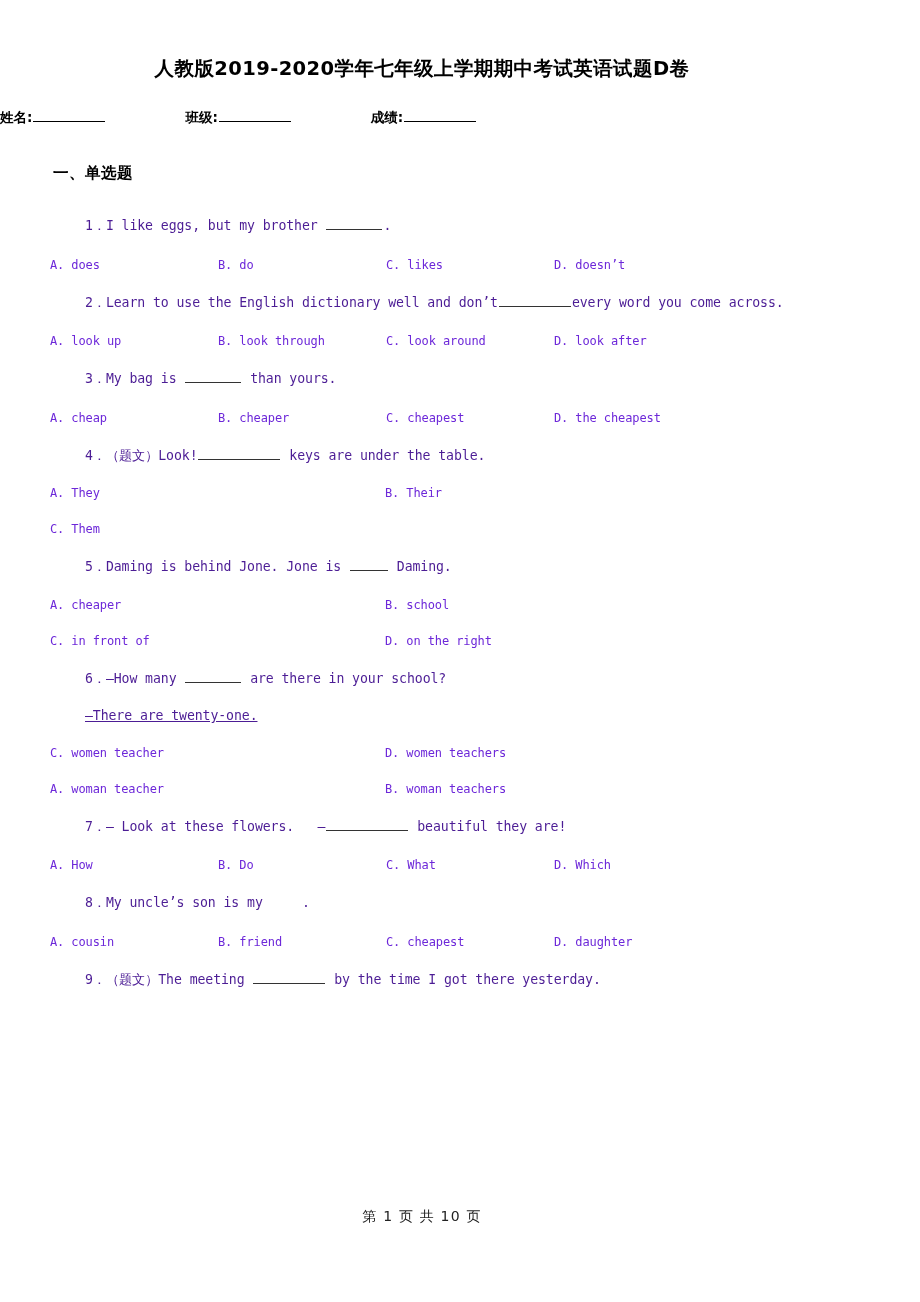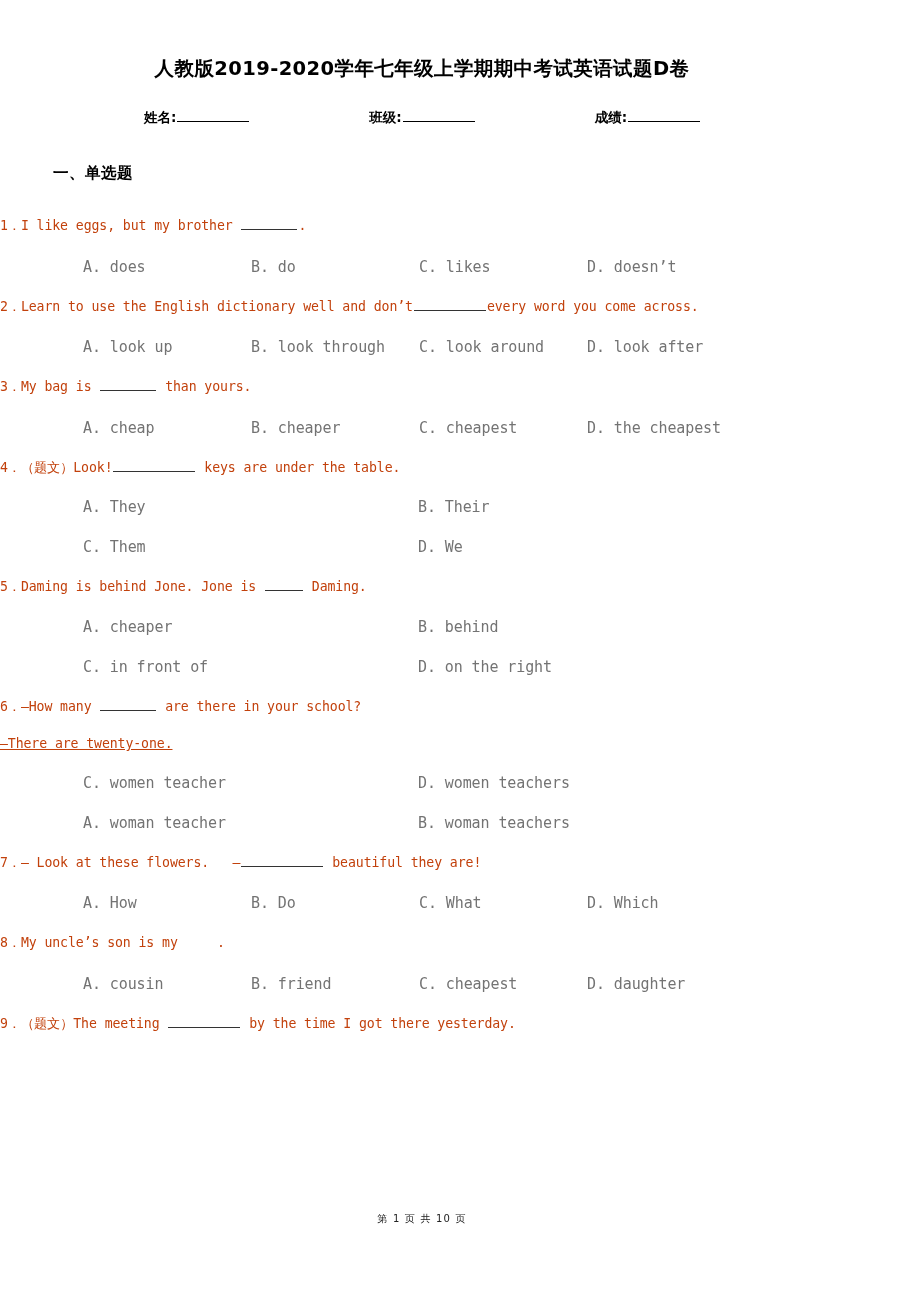--- a/index.html
+++ b/index.html
@@ -35,33 +35,32 @@
     font-weight: bold;
     letter-spacing: 0.4px;
     color: #000;
     line-height: 1.3;
   }
 
   
   .id-row {
     margin-top: 26px;
     display: flex;
-    justify-content: center;
     align-items: baseline;
     font-family: "DejaVu Sans", "Liberation Sans", sans-serif;
     font-size: 13.5px;
     font-weight: bold;
     color: #000;
   }
   .id-field {
     display: inline-flex;
     align-items: baseline;
     white-space: nowrap;
   }
-  .id-field + .id-field { margin-left: 120px; }
+  .id-field + .id-field { margin-left: 80px; }
   .id-blank {
     display: inline-block;
     width: 72px;
     border-bottom: 1px solid #000;
     height: 14px;
     margin-left: 1px;
   }
 
   
   .section-heading {
@@ -75,27 +74,28 @@
   }
 
   
   .questions {
     margin-top: 22px;
   }
   .question {
     margin-bottom: 0;
   }
   .q-stem {
+    padding-left: 85px;
     font-family: "DejaVu Sans Mono", "Liberation Mono", monospace;
     font-size: 13.2px;
     line-height: 1.25;
     letter-spacing: -0.1px;
     padding-top: 12px;
     padding-bottom: 11px;
-    color: #c2410c;
+    color: #4c1d95;
     white-space: pre-wrap;
   }
   .q-stem.continuation {
     padding-top: 10px;
     padding-bottom: 10px;
     text-decoration: underline;
   }
   .blank {
     display: inline-block;
     border-bottom: 1px solid #333;
@@ -103,24 +103,24 @@
     margin: 0 1px;
     height: 11px;
   }
   .blank.w-sm { width: 38px; }
   .blank.w-md { width: 56px; }
   .blank.w-lg { width: 72px; }
   .blank.w-xl { width: 82px; }
 
   
   .options {
-    padding-left: 83px;
+    padding-left: 50px;
     font-family: "DejaVu Sans Mono", "Liberation Mono", monospace;
-    font-size: 15px;
-    color: #737373;
+    font-size: 12px;
+    color: #6d28d9;
     letter-spacing: -0.1px;
   }
   .opt-line {
     display: flex;
     padding-top: 12px;
     padding-bottom: 11px;
   }
   .options.cols-4 .opt {
     width: 168px;
     flex: 0 0 168px;
@@ -137,21 +137,21 @@
   }
 
   
   .footer {
     position: absolute;
     left: 0;
     right: 0;
     bottom: 76px;
     text-align: center;
     font-family: "DejaVu Sans", "Liberation Sans", sans-serif;
-    font-size: 10px;
+    font-size: 14px;
     color: #222;
     letter-spacing: 1.2px;
   }
 </style>
 </head>
 <body>
 
 <div class="page">
 
   <h1 class="doc-title">人教版2019-2020学年七年级上学期期中考试英语试题D卷</h1>
@@ -209,30 +209,29 @@
       </div>
       <div class="question">
         <div class="q-stem"><span>4．（题文）Look!</span><span class="blank w-xl"></span><span> keys are under the table.</span></div>
         <div class="options cols-2">
           <div class="opt-line">
             <span class="opt">A. They</span>
             <span class="opt">B. Their</span>
           </div>
           <div class="opt-line">
             <span class="opt">C. Them</span>
-            <span class="opt">D. We</span>
           </div>
         </div>
       </div>
       <div class="question">
         <div class="q-stem"><span>5．Daming is behind Jone. Jone is </span><span class="blank w-sm"></span><span> Daming.</span></div>
         <div class="options cols-2">
           <div class="opt-line">
             <span class="opt">A. cheaper</span>
-            <span class="opt">B. behind</span>
+            <span class="opt">B. school</span>
           </div>
           <div class="opt-line">
             <span class="opt">C. in front of</span>
             <span class="opt">D. on the right</span>
           </div>
         </div>
       </div>
       <div class="question">
         <div class="q-stem"><span>6．—How many </span><span class="blank w-md"></span><span> are there in your school?</span></div>
         <div class="q-stem continuation">—There are twenty-one.</div>

